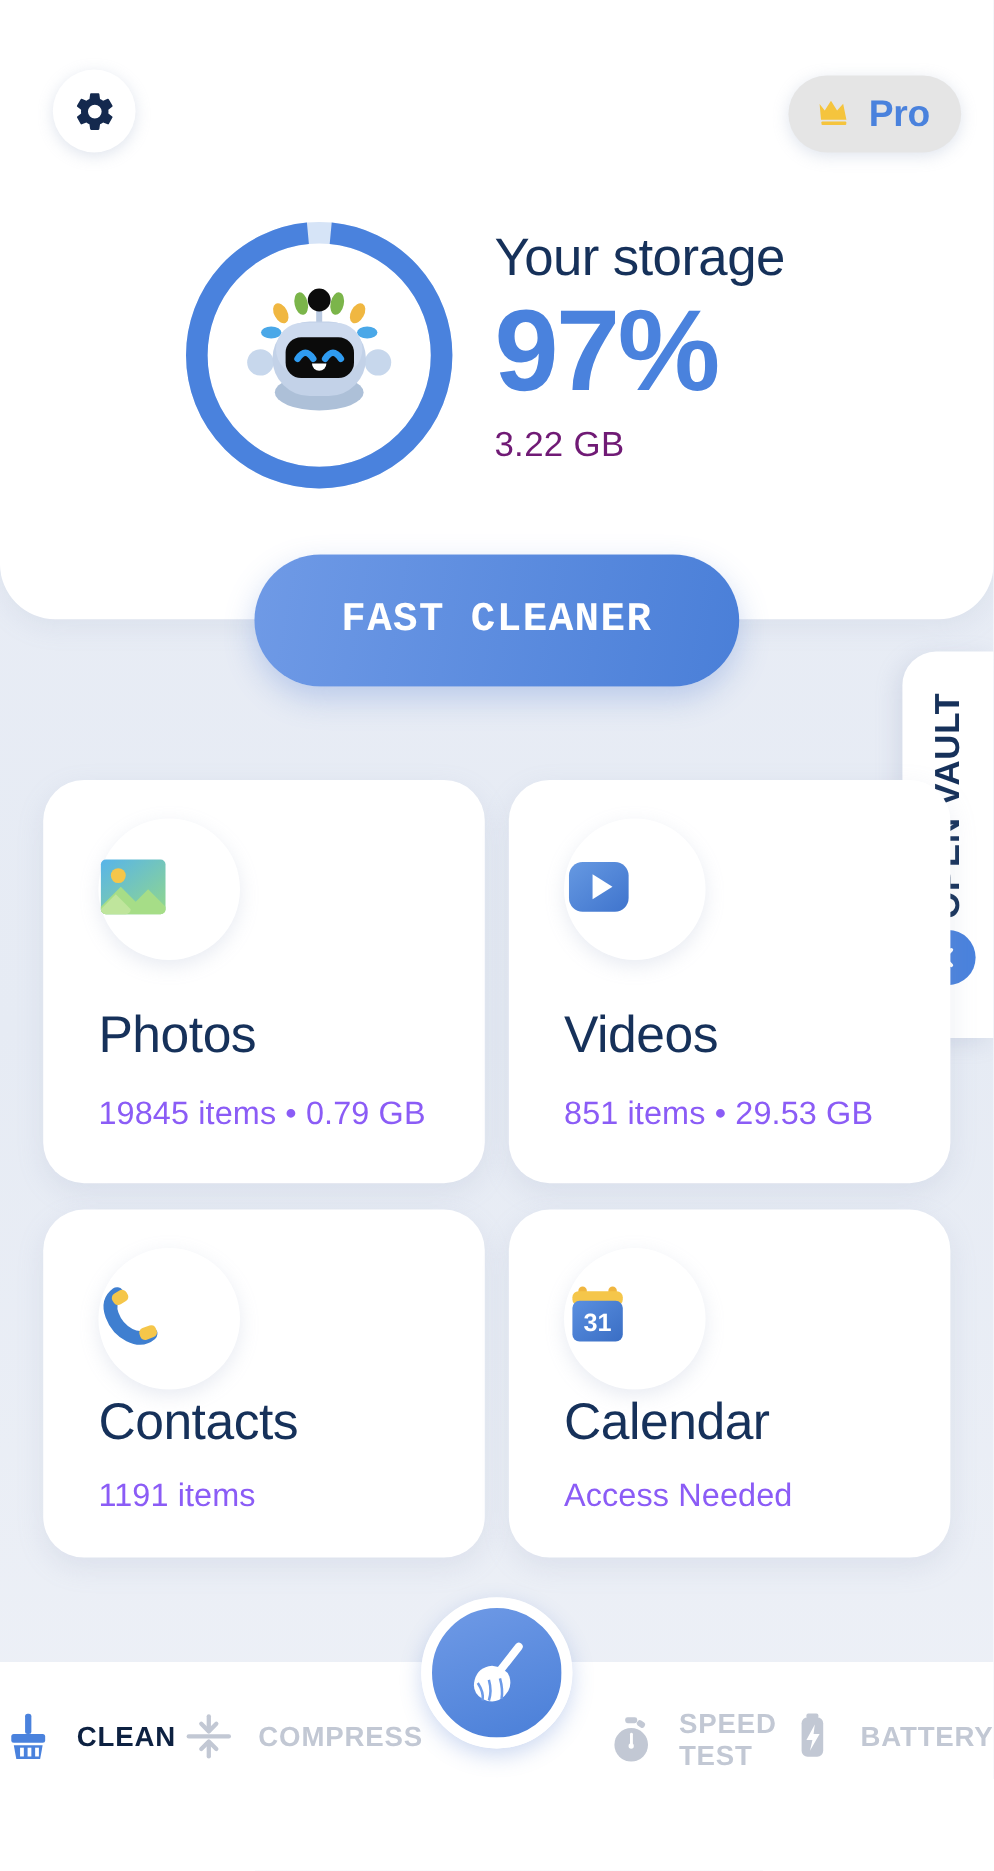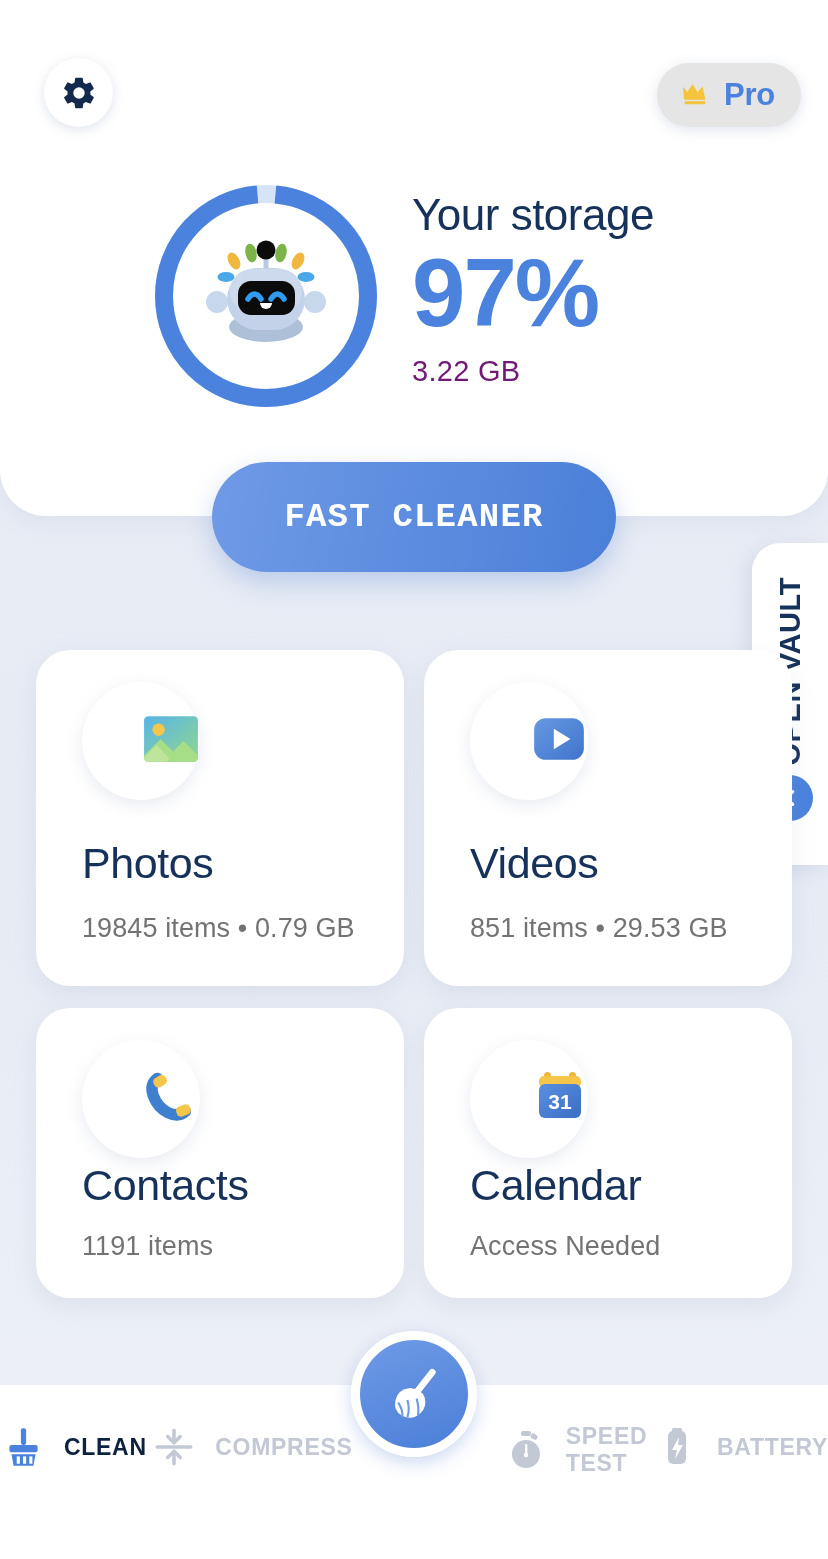--- a/index.html
+++ b/index.html
@@ -155,32 +155,32 @@
     position: relative;
     cursor: pointer;
     overflow: hidden;
   }
   .cat-card.short { height: 290px; }
   .icon-circle {
     width: 118px; height: 118px;
     border-radius: 50%;
     background: #ffffff;
     box-shadow: 0 5px 16px rgba(150,165,195,0.22);
-    display: flex; align-items: center; justify-content: flex-end;
+    display: flex; align-items: center; justify-content: flex-start;
   }
   .cat-title {
     position: absolute;
     left: 46px; bottom: 98px;
     font-size: 43px; color: #16315a; font-weight: 400;
     letter-spacing: -0.4px;
   }
   .cat-sub {
     position: absolute;
     left: 46px; bottom: 42px;
-    font-size: 27px; color: #737373; font-weight: 400;
+    font-size: 27px; color: #8b5cf6; font-weight: 400;
     letter-spacing: 0.1px;
     white-space: nowrap;
   }
   .cat-card.short .cat-title { bottom: 88px; text-align: right; }
   .cat-card.short .cat-sub { bottom: 36px; }
 
   
   .bottom-nav {
     position: absolute;
     left: 0; bottom: 0;

